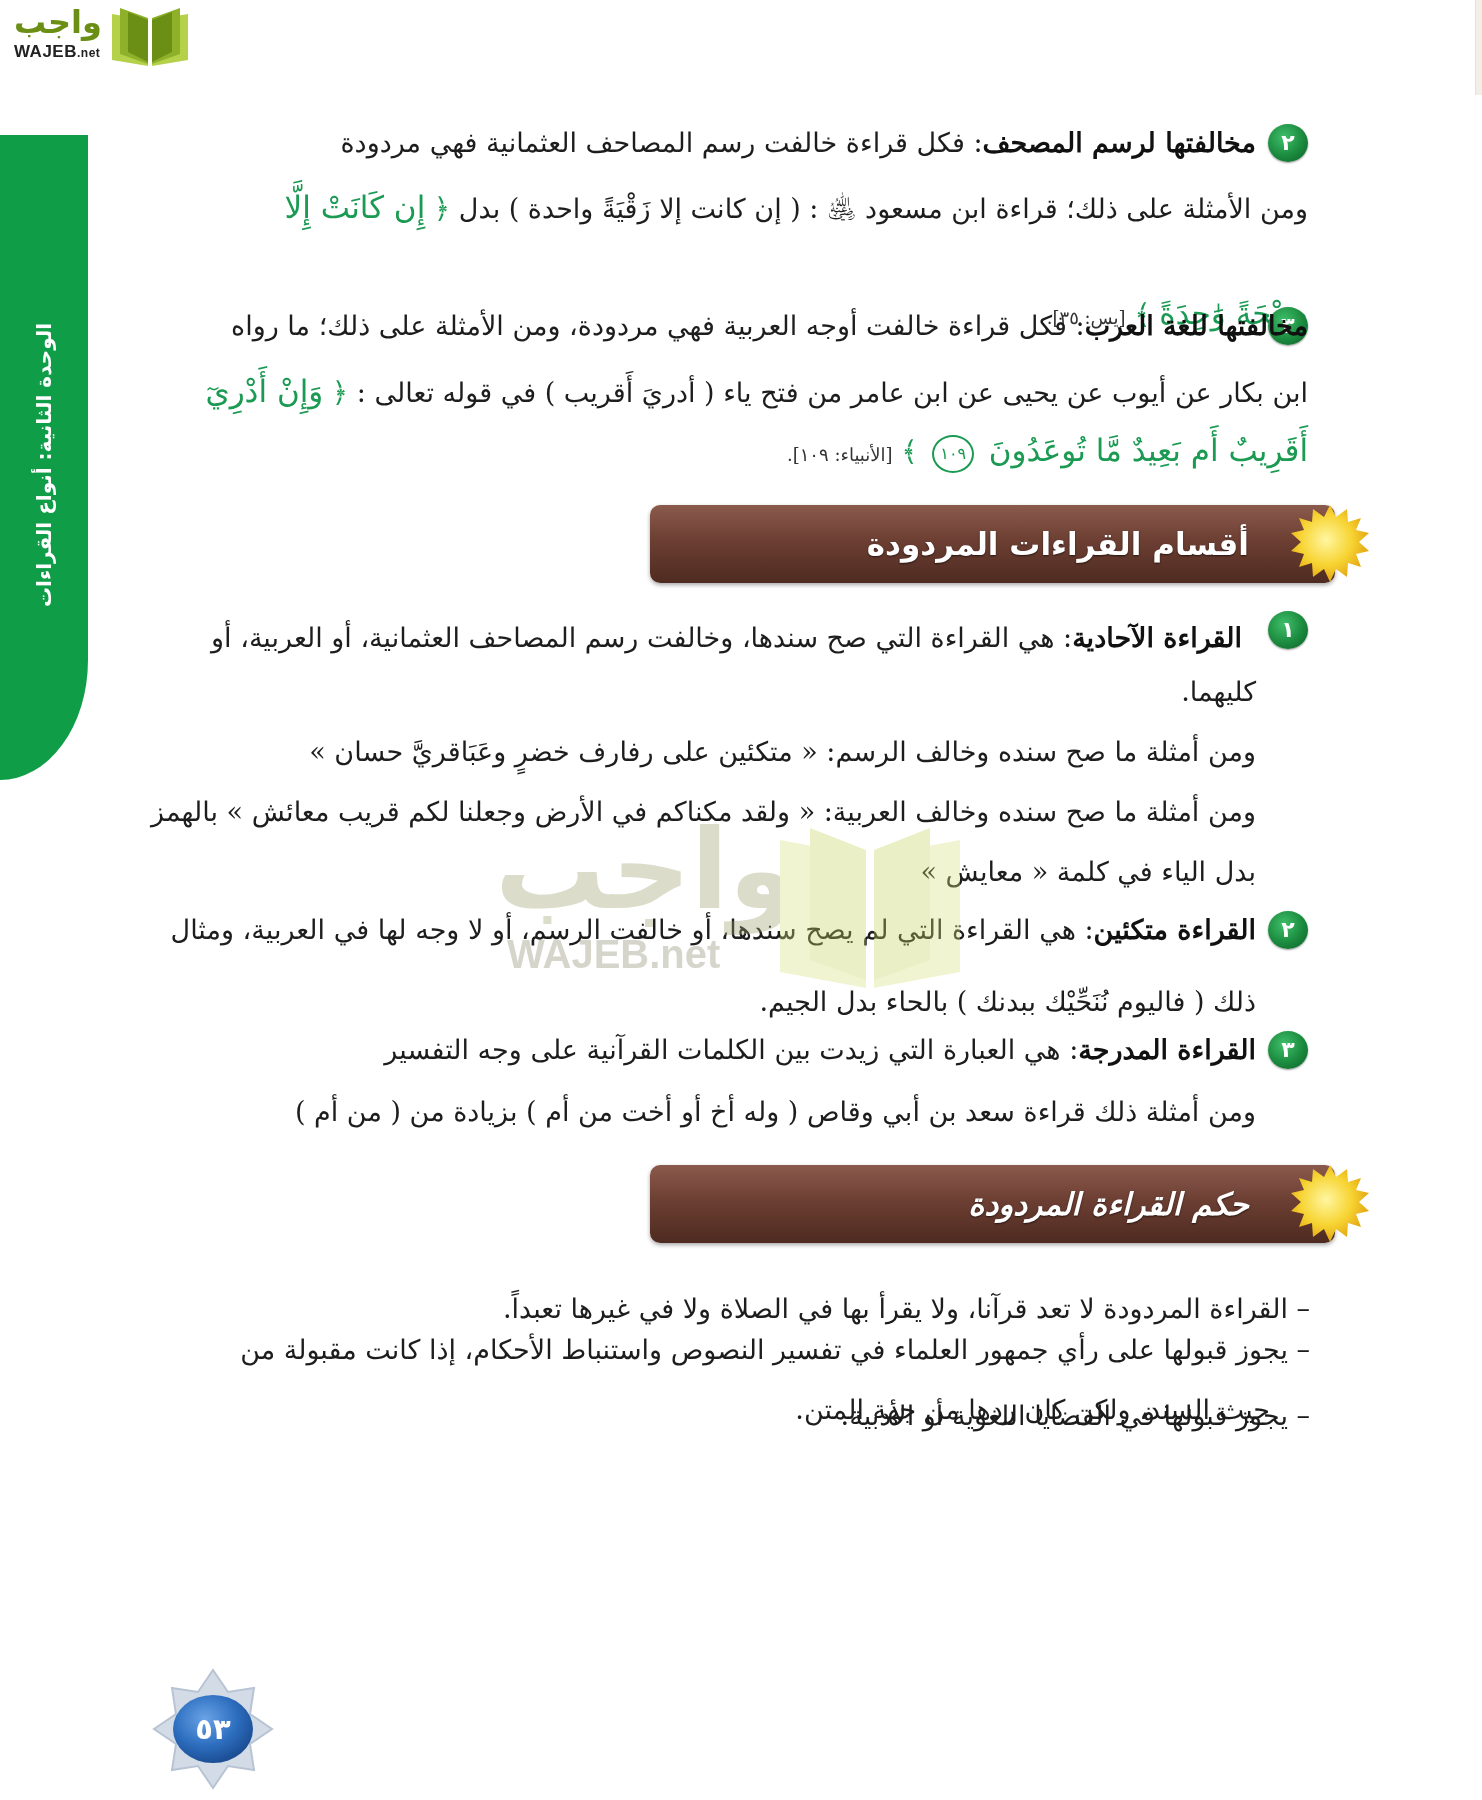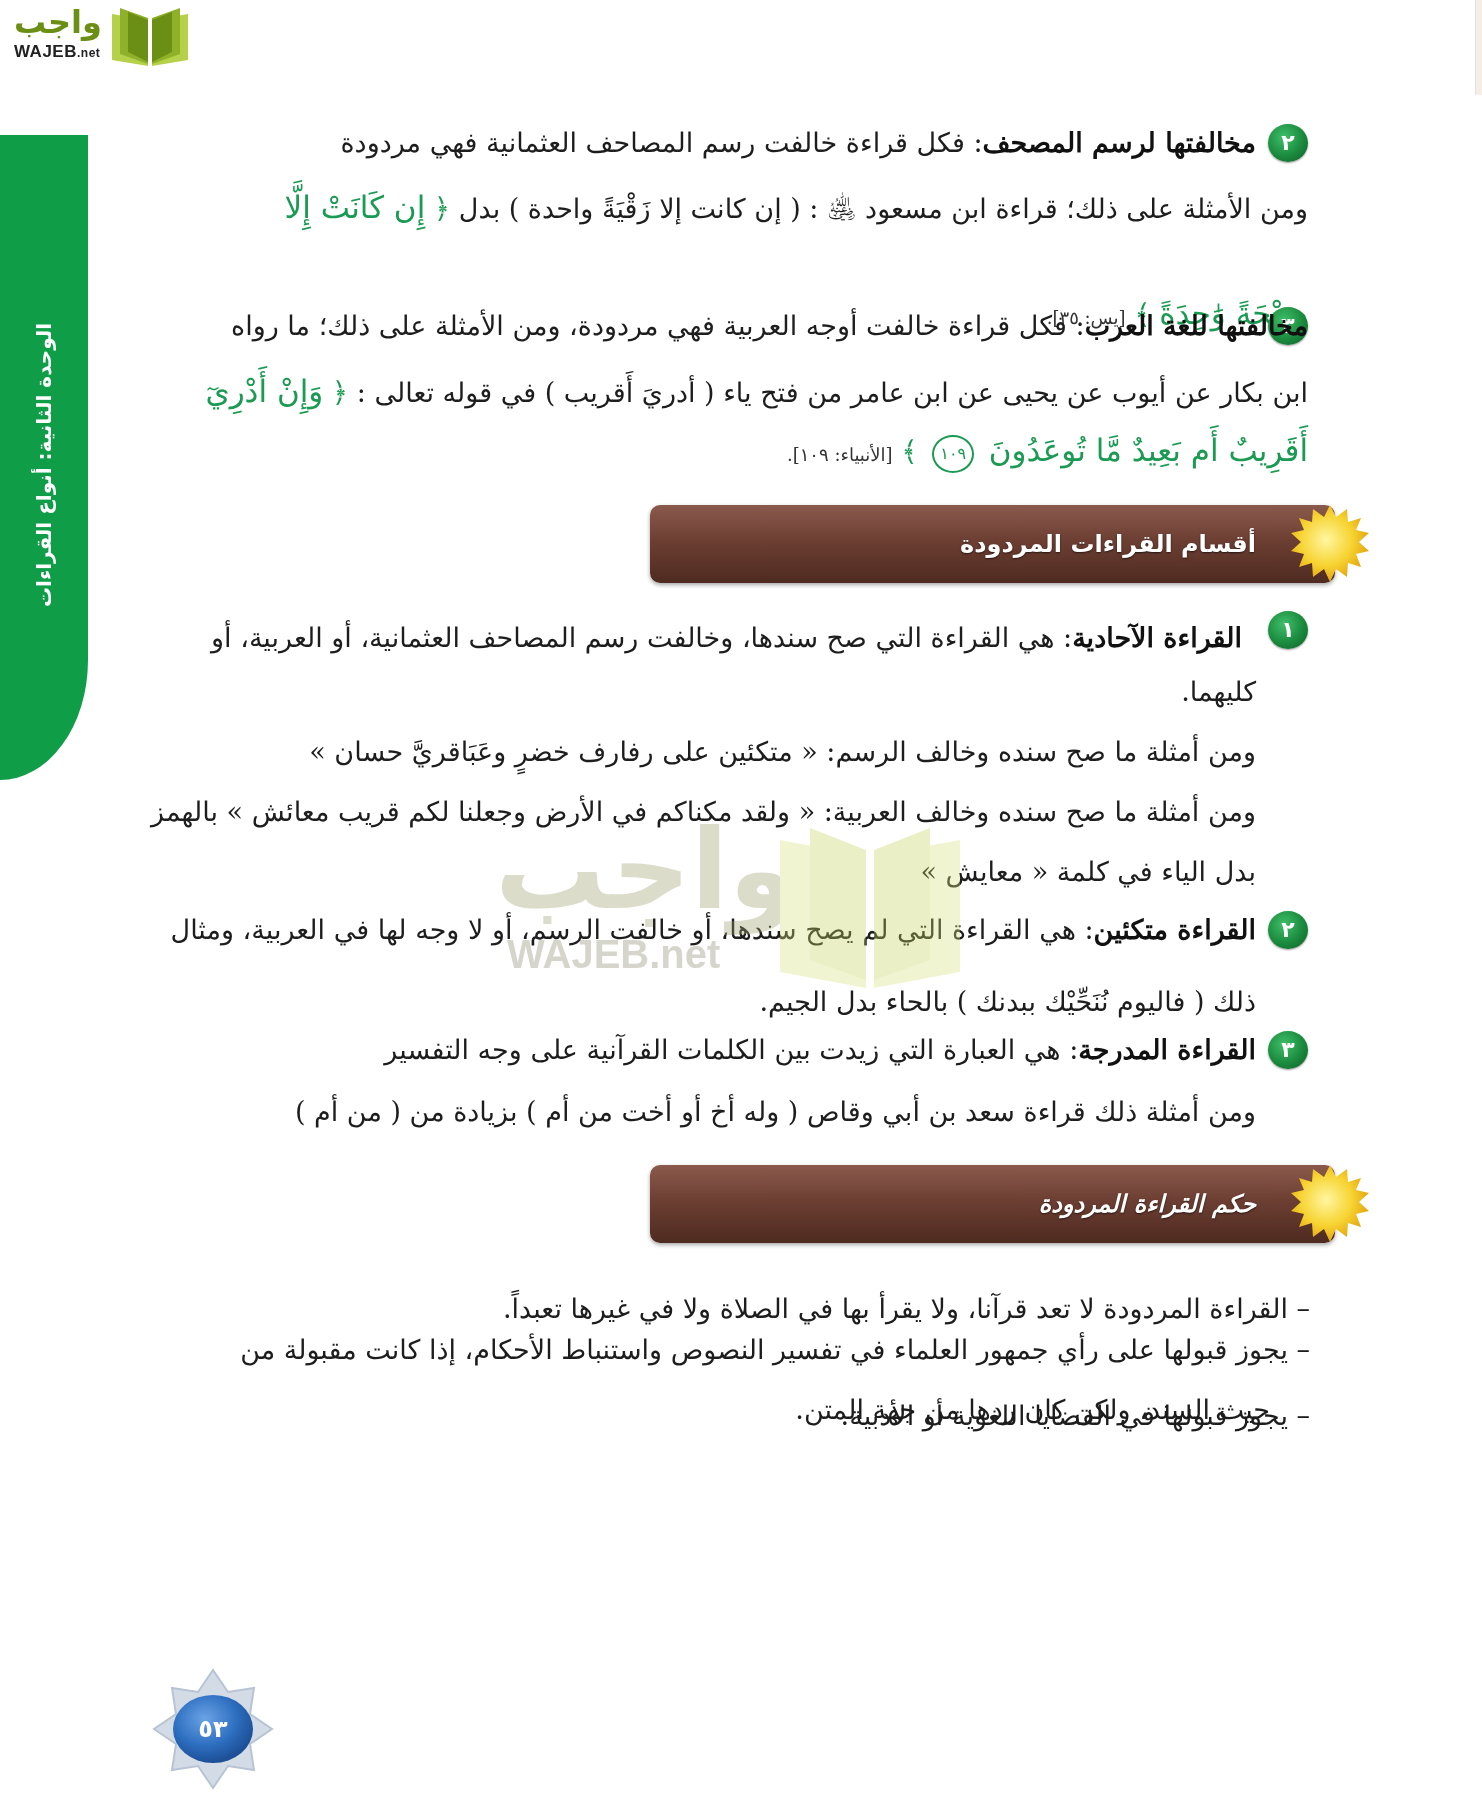--- a/index.html
+++ b/index.html
@@ -50,33 +50,33 @@
     font-size:16px; color:#1a9a52; text-align:center; line-height:34px; vertical-align:middle; margin:0 6px;
   }
   
   .sec-header {
     position:absolute; left:650px; width:685px; height:78px;
     background:linear-gradient(to bottom, #8a5a4c 0%, #6d3f33 45%, #4e2a20 100%);
     border-radius:10px;
     box-shadow:0 2px 4px rgba(0,0,0,0.35);
   }
   .sec-title {
-    position:absolute; right:79px; top:0; height:78px; line-height:78px;
-    color:#fff; font-family:"DejaVu Sans",sans-serif; font-weight:bold; font-size:24px;
+    position:absolute; right:86px; top:0; height:78px; line-height:78px;
+    color:#fff; font-family:"DejaVu Sans",sans-serif; font-weight:bold; font-size:31px;
     direction:rtl; text-shadow:0 1px 2px rgba(0,0,0,0.6);
   }
   .sun { position:absolute; right:-36px; top:-2px; width:82px; height:82px; }
   
   .watermark { left:495px; top:820px; width:480px; height:170px; opacity:0.35; pointer-events:none; }
   .wm-ar { position:absolute; left:0; top:-10px; font-family:"DejaVu Sans",sans-serif; font-weight:bold; font-size:110px; color:#9aa06a; direction:rtl; line-height:120px; }
   .wm-en { position:absolute; left:12px; top:112px; font-family:"Liberation Sans",sans-serif; font-weight:bold; font-size:40px; color:#8a8a6e; }
   .wm-book { position:absolute; left:275px; top:0; width:200px; height:170px; }
   
   .page-badge { left:152px; top:1668px; width:122px; height:122px; }
-  .page-num { position:absolute; left:50%; top:50%; transform:translate(-50%,-50%); color:#fff; font-family:"DejaVu Sans",sans-serif; font-weight:bold; font-size:24px; }
+  .page-num { position:absolute; left:50%; top:50%; transform:translate(-50%,-50%); color:#fff; font-family:"DejaVu Sans",sans-serif; font-weight:bold; font-size:29px; }
 </style>
 </head>
 <body>
 
 <div class="abs logo">
   <div class="logo-ar">واجب</div>
   <div class="logo-en"><b>WAJEB</b><span>.net</span></div>
   <svg class="logo-book" viewBox="0 0 84 62">
     <polygon points="4,8 40,14 40,60 4,54" fill="#b5d14a"></polygon>
     <polygon points="80,8 44,14 44,60 80,54" fill="#b5d14a"></polygon>

